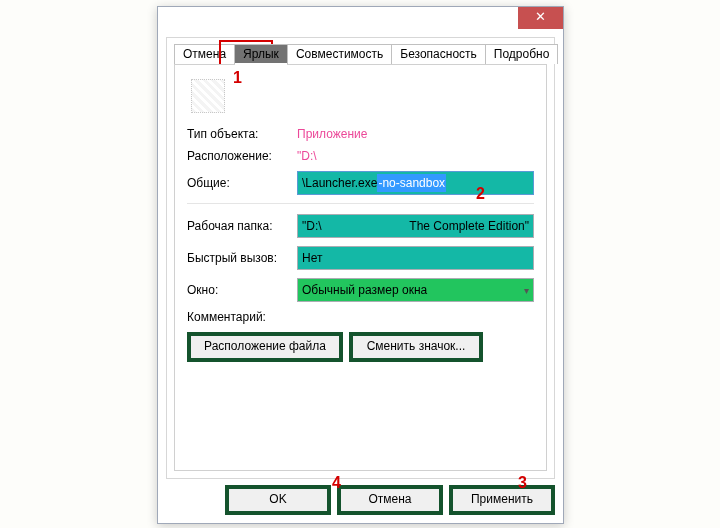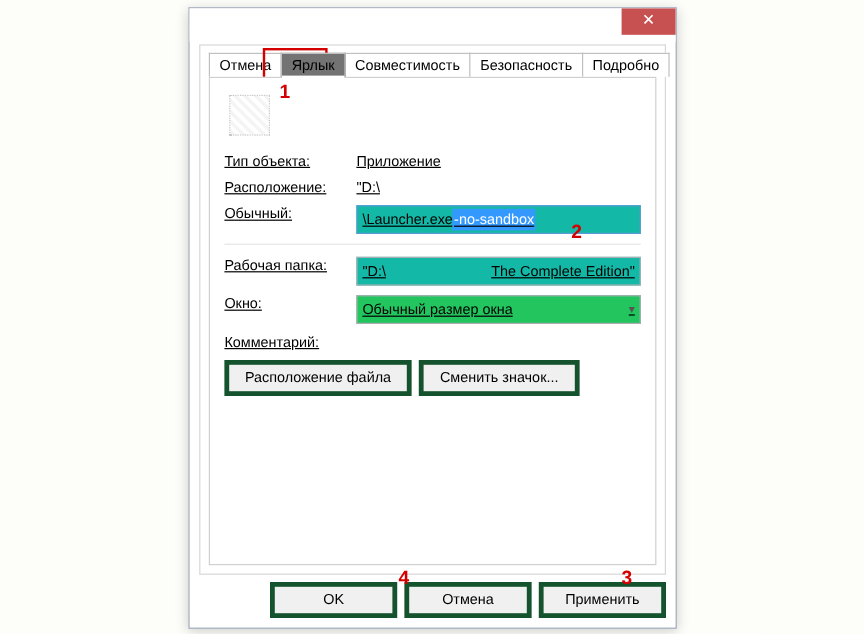--- a/index.html
+++ b/index.html
@@ -93,23 +93,23 @@
     border: 1px solid #d0d0d0;
     background: #fff;
     padding: 10px 12px;
   }
   .icon-placeholder {
     width: 32px; height: 32px;
     border: 1px dotted #c8c8c8;
     margin: 4px 0 14px 4px;
     background: repeating-linear-gradient(45deg,#f4f4f4,#f4f4f4 3px,#fff 3px,#fff 6px);
   }
-  .row { display: flex; align-items: flex-start; margin-bottom: 8px; text-decoration: underline; }
+  .row { display: flex; align-items: center; margin-bottom: 8px; }
   .row label { width: 110px; color: #000; }
-  .row .val { flex: 1; color: #000000; }
+  .row .val { flex: 1; color: #ec4899; }
   .sep { height: 1px; background: #e5e5e5; margin: 6px 0 10px 0; }
   .text-input {
     flex: 1;
     height: 20px;
     border: 1px solid #abadb3;
     background: #14b8a6;
     padding: 1px 4px;
     font-family: inherit;
     font-size: 12px;
     line-height: 18px;
@@ -200,34 +200,40 @@
 
       <div class="row">
         <label>Тип объекта:</label>
         <div class="val">Приложение</div>
       </div>
       <div class="row">
         <label>Расположение:</label>
         <div class="val">"D:\</div>
       </div>
       <div class="row">
-        <label>Обычный:</label>
+        <label>Общие:</label>
         <div class="text-input focused" style="position:relative;">
           <span>\Launcher.exe </span>
             <span class="sel-part">-no-sandbox</span>
         </div>
       </div>
 
       <div class="sep"></div>
 
       <div class="row">
         <label>Рабочая папка:</label>
         <div class="text-input" style="justify-content:space-between;">
           <span>"D:\</span>
           <span>The Complete Edition"</span>
+        </div>
+      </div>
+      <div class="row">
+        <label>Быстрый вызов:</label>
+        <div class="text-input">
+          <span>Нет</span>
         </div>
       </div>
       <div class="row">
         <label>Окно:</label>
         <div class="select">
           <span>Обычный размер окна</span>
           <span class="chevron">▾</span>
         </div>
       </div>
       <div class="row">

